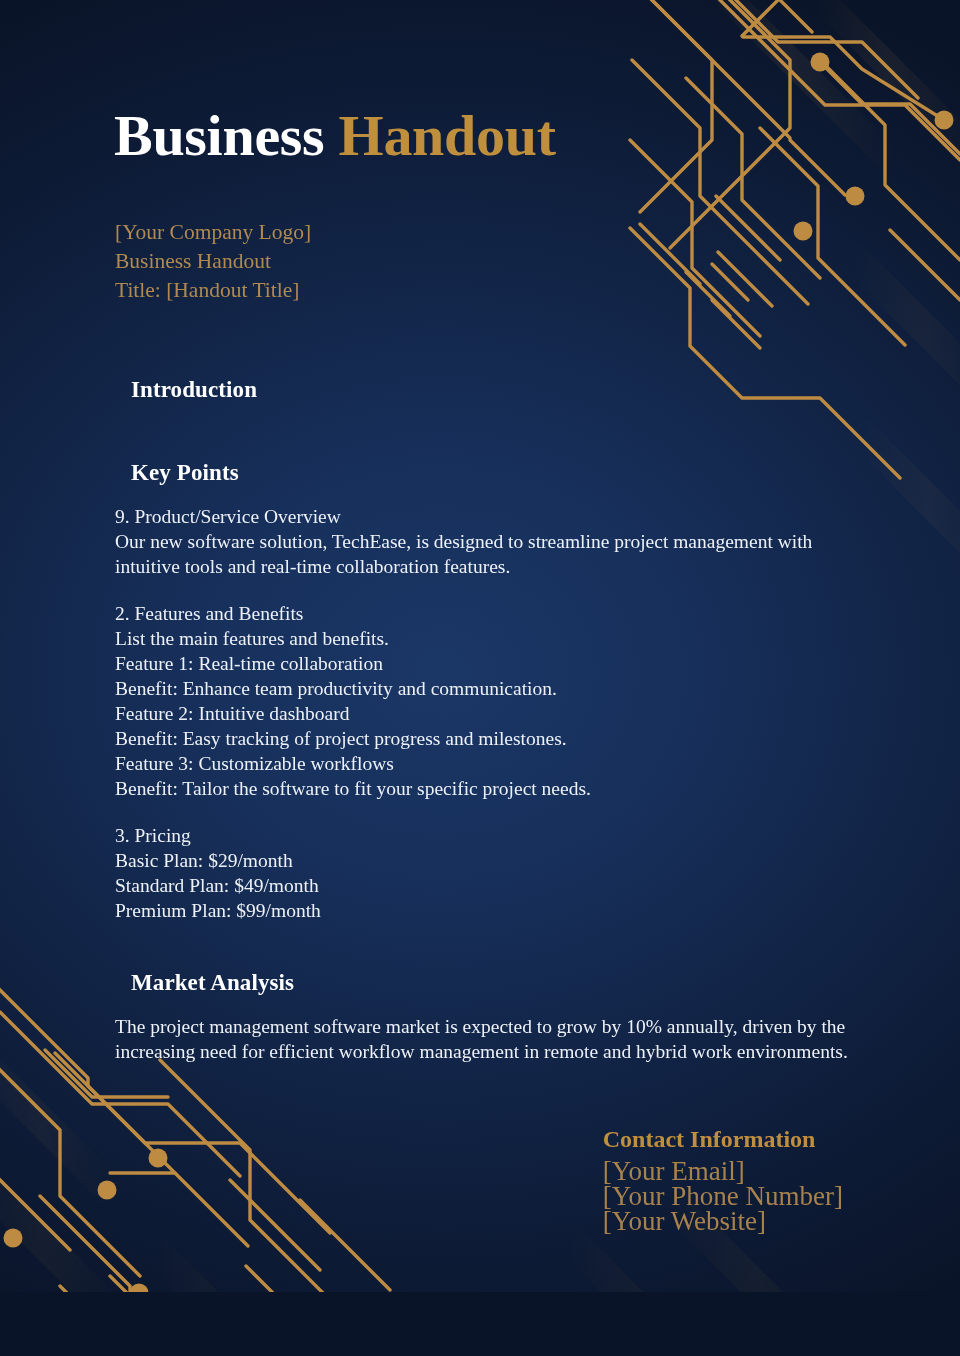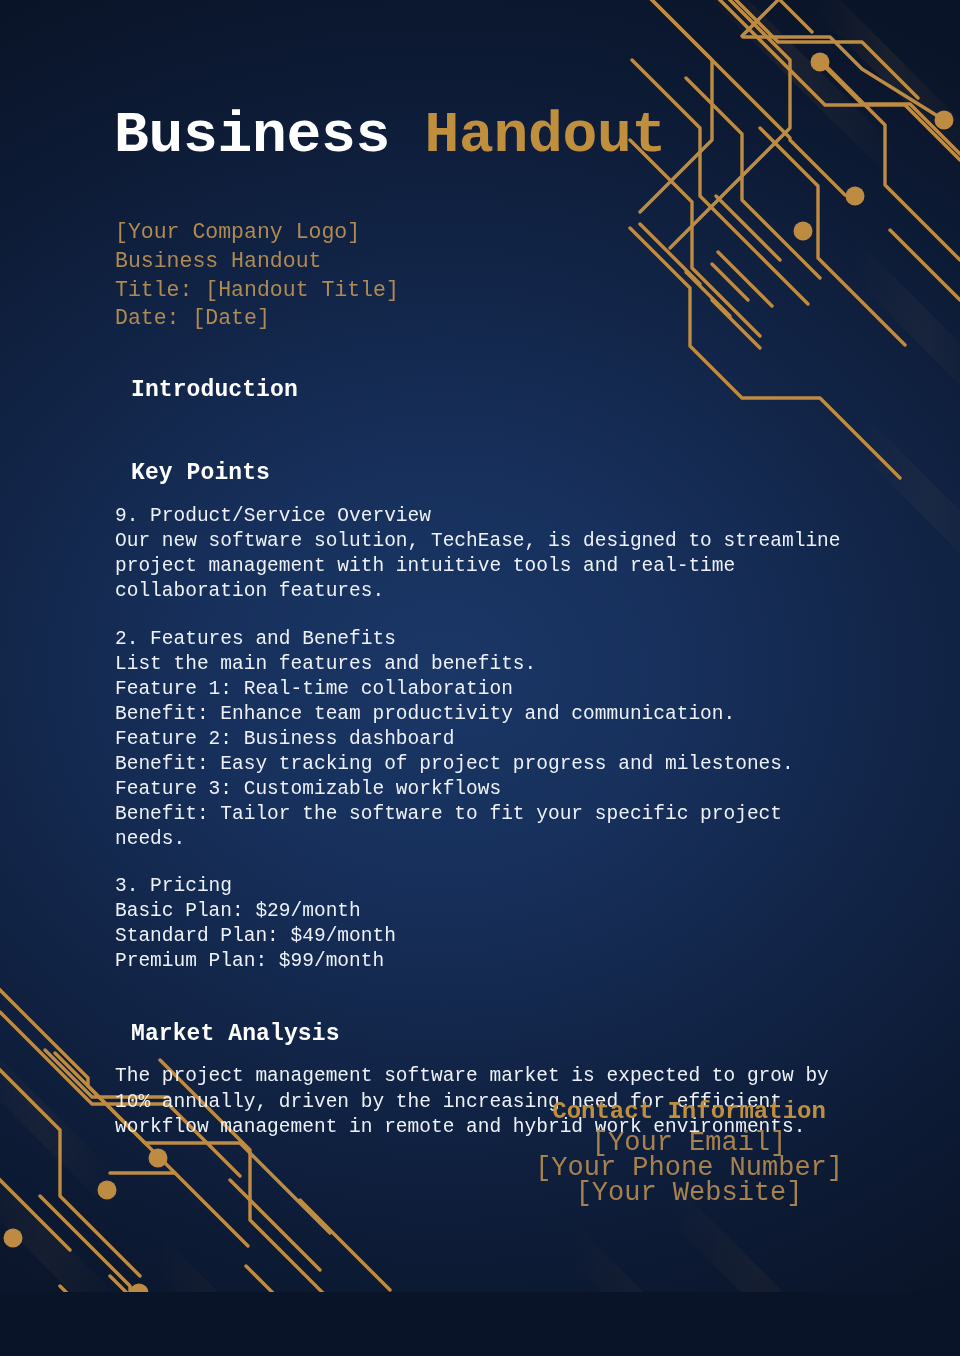--- a/index.html
+++ b/index.html
@@ -16,21 +16,20 @@
     width: 960px;
     height: 1292px;
     overflow: hidden;
     background:
       radial-gradient(ellipse 900px 760px at 46% 52%,
         #1b3766 0%,
         #17305c 26%,
         #122548 52%,
         #0d1b36 76%,
         #0a1428 100%);
-    font-family: Liberation Mono, monospace;
   }
 
   
   .sheen {
     position: absolute;
     inset: 0;
     pointer-events: none;
     opacity: .5;
   }
 
@@ -104,22 +103,22 @@
     color: #eef2f8;
   }
 
   .intro-para { max-width: 660px; }
   .market-para { max-width: 740px; }
 
   
   .contact {
     position: absolute;
     right: 117px;
-    top: 1096px;
-    text-align: center;
+    top: 1124px;
+    text-align: left;
   }
   .contact .c-title {
     font-size: 24px;
     font-weight: bold;
     color: #c08f3e;
     line-height: 1.3;
     margin-bottom: 4px;
   }
   .contact .c-line {
     font-size: 27px;
@@ -240,21 +239,20 @@
 
     <div class="title">
       <span class="w1">Business</span>
       <span class="w2">Handout</span>
     </div>
 
     <div class="meta">
       <div>[Your Company Logo]</div>
       <div>Business Handout</div>
       <div>Title: [Handout Title]</div>
-      <div>Date: [Date]</div>
     </div>
 
     <div class="body-wrap">
 
       <h2 class="sec">Introduction</h2>
 
       <div class="gap-md"></div>
 
       <h2 class="sec">Key Points</h2>
 
@@ -263,21 +261,21 @@
       </div>
       <p class="para">Our new software solution, TechEase, is designed to streamline project management with intuitive tools and real-time collaboration features.</p>
 
       <div class="gap-md"></div>
 
       <div class="lines">
         <div>2. Features and Benefits</div>
         <div>List the main features and benefits.</div>
         <div>Feature 1: Real-time collaboration</div>
         <div>Benefit: Enhance team productivity and communication.</div>
-        <div>Feature 2: Business dashboard</div>
+        <div>Feature 2: Intuitive dashboard</div>
         <div>Benefit: Easy tracking of project progress and milestones.</div>
         <div>Feature 3: Customizable workflows</div>
         <div>Benefit: Tailor the software to fit your specific project needs.</div>
       </div>
 
       <div class="gap-md"></div>
 
       <div class="lines">
         <div>3. Pricing</div>
         <div>Basic Plan: $29/month</div>

